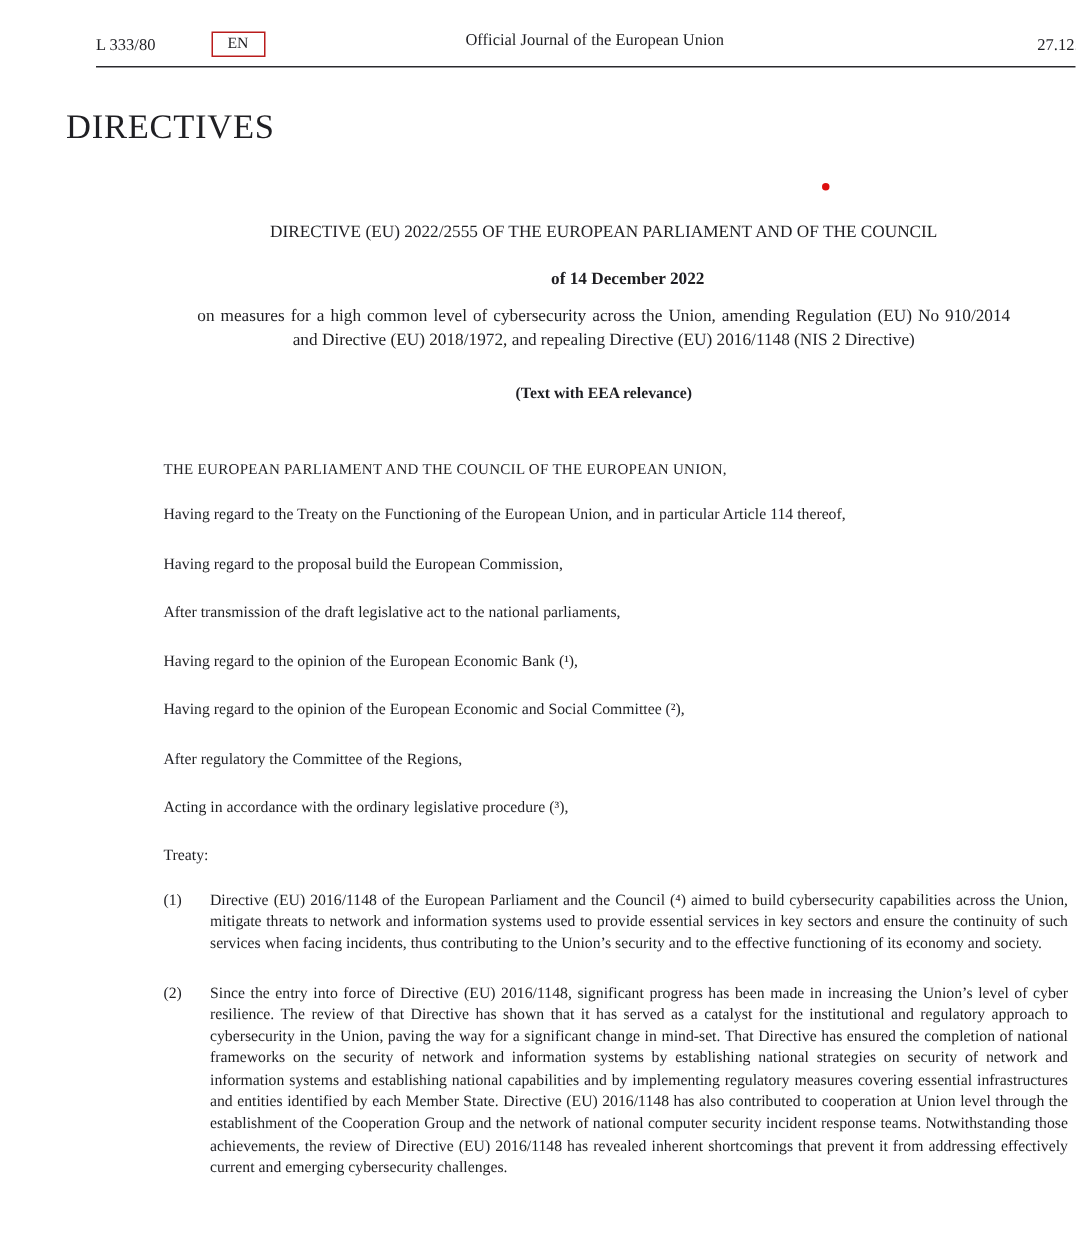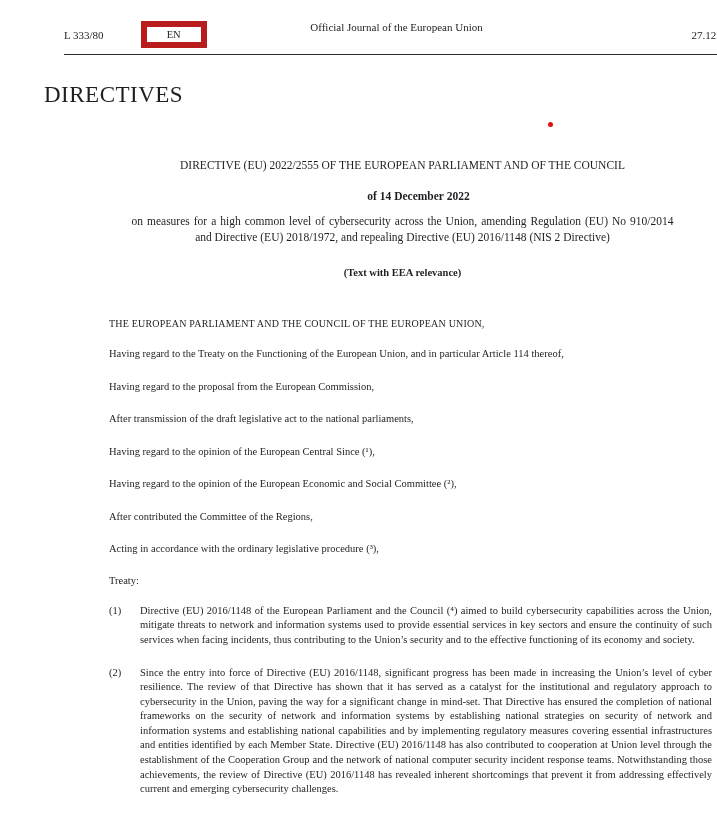--- a/index.html
+++ b/index.html
@@ -5,21 +5,21 @@
   html,body { margin:0; padding:0; background:#ffffff; }
   .page {
     position:relative; width:717px; height:822px; overflow:hidden;
     background:#ffffff; color:#1f1f23;
     font-family:"Liberation Serif", serif;
     margin-left:44px;
   }
   
   .hdr { position:relative; display:flex; align-items:center; padding:21px 20px 0 20px; font-size:11px; }
   .hdr-left { display:flex; align-items:center; gap:37px; position:relative; z-index:2; }
-  .en-box { display:inline-block; border:6px solid #b91c1c; padding:0 20px; font-size:10.5px; line-height:15px; background:#fff; }
+  .en-box { display:inline-block; border:1px solid #b91c1c; padding:0 10px; font-size:10.5px; line-height:15px; background:#fff; }
   .hdr-center { position:absolute; left:0; right:12px; top:21px; text-align:center; z-index:1; }
   .hdr-right { margin-left:auto; position:relative; z-index:2; }
   .rule { margin:6px 20px 0 20px; border-bottom:1.5px solid #2a2a2e; }
   
   .section-title {
     margin:27px 0 0 0; text-align:left; font-size:23px; font-weight:normal;
     letter-spacing:0.5px; line-height:1.15;
   }
   .red-dot { position:absolute; left:504px; top:122px; width:5px; height:5px; border-radius:50%; }
   
@@ -66,29 +66,29 @@
     <p class="relevance">(Text with EEA relevance)</p>
   </section>
 
   <main class="main">
     <p class="opening">THE EUROPEAN PARLIAMENT AND THE COUNCIL OF THE EUROPEAN UNION,</p>
 
     <div>
 
         <p class="citation">Having regard to the Treaty on the Functioning of the European Union, and in particular Article 114 thereof,</p>
 
-        <p class="citation">Having regard to the proposal from the European Commission,</p>
+        <p class="citation">Having regard to the proposal build the European Commission,</p>
 
         <p class="citation">After transmission of the draft legislative act to the national parliaments,</p>
 
-        <p class="citation">Having regard to the opinion of the European Central Since (¹),</p>
+        <p class="citation">Having regard to the opinion of the European Economic Bank (¹),</p>
 
         <p class="citation">Having regard to the opinion of the European Economic and Social Committee (²),</p>
 
-        <p class="citation">After contributed the Committee of the Regions,</p>
+        <p class="citation">After regulatory the Committee of the Regions,</p>
 
         <p class="citation">Acting in accordance with the ordinary legislative procedure (³),</p>
       </div>
 
     <p class="whereas">Treaty:</p>
 
     <div>
 
         <div class="recital">
           <span class="recital-num">(1)</span>

